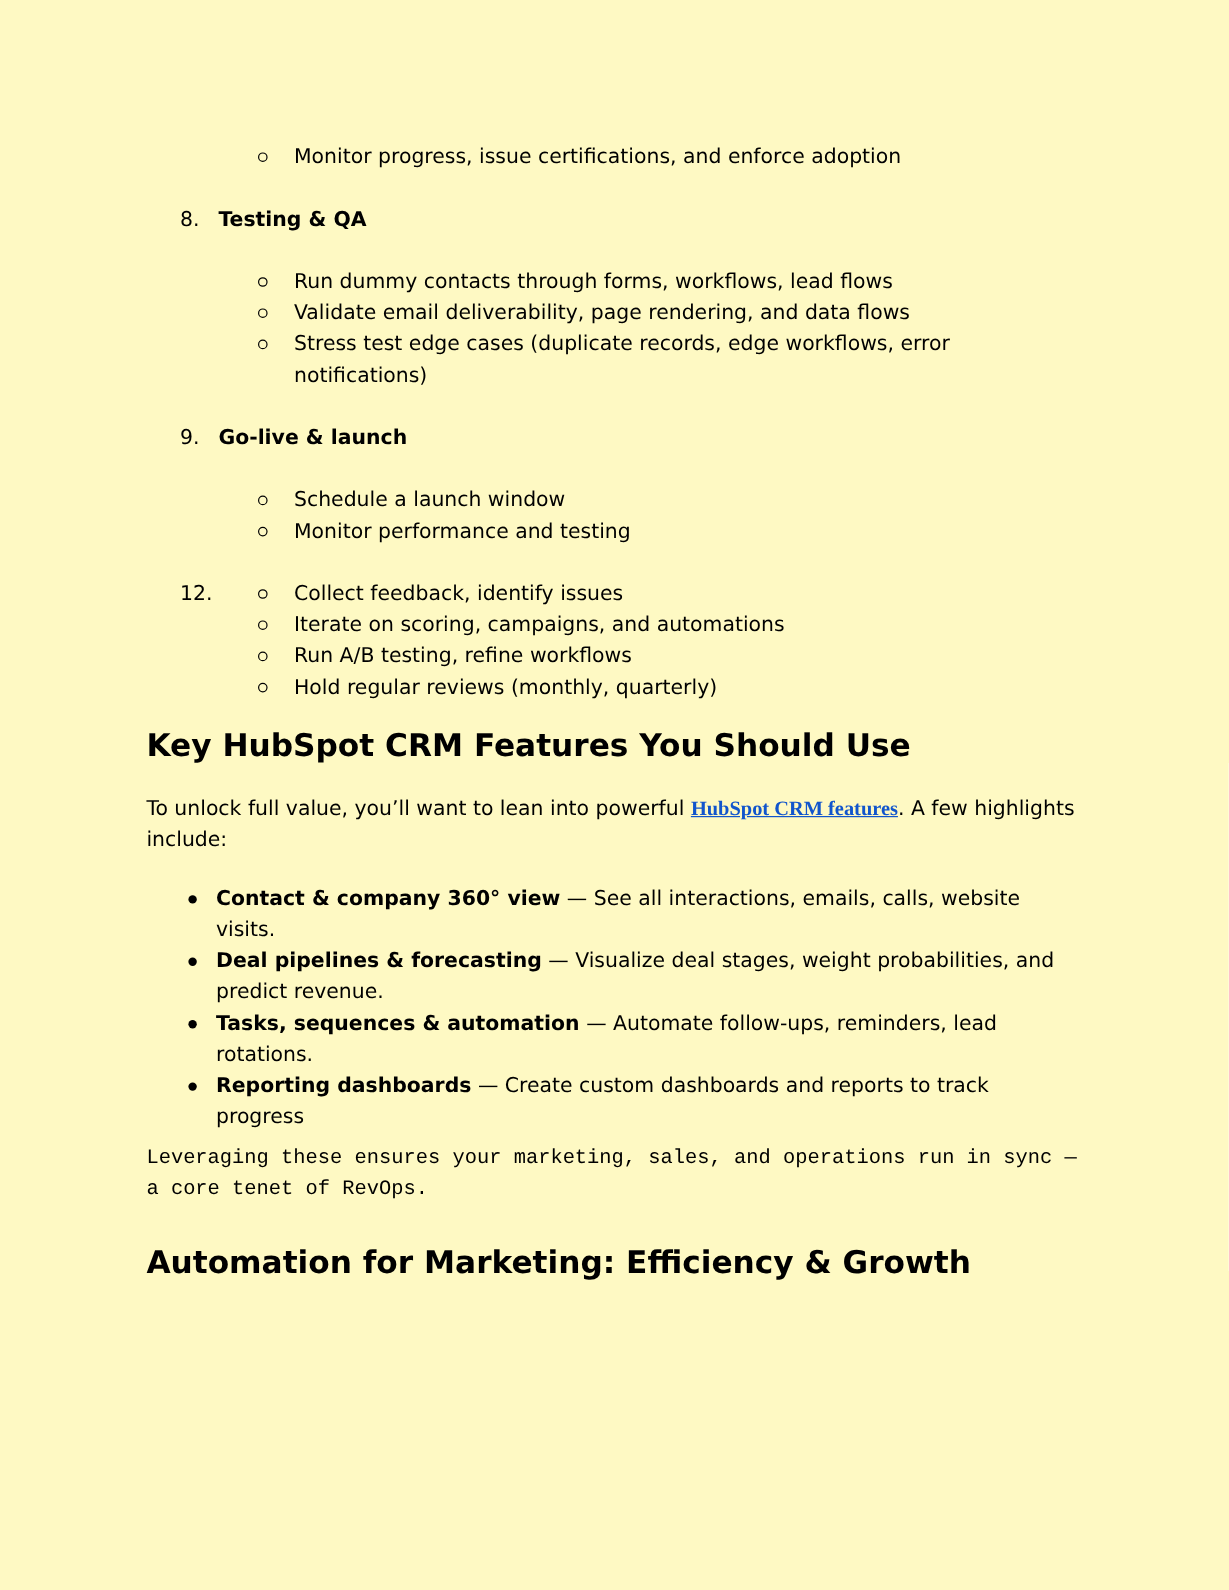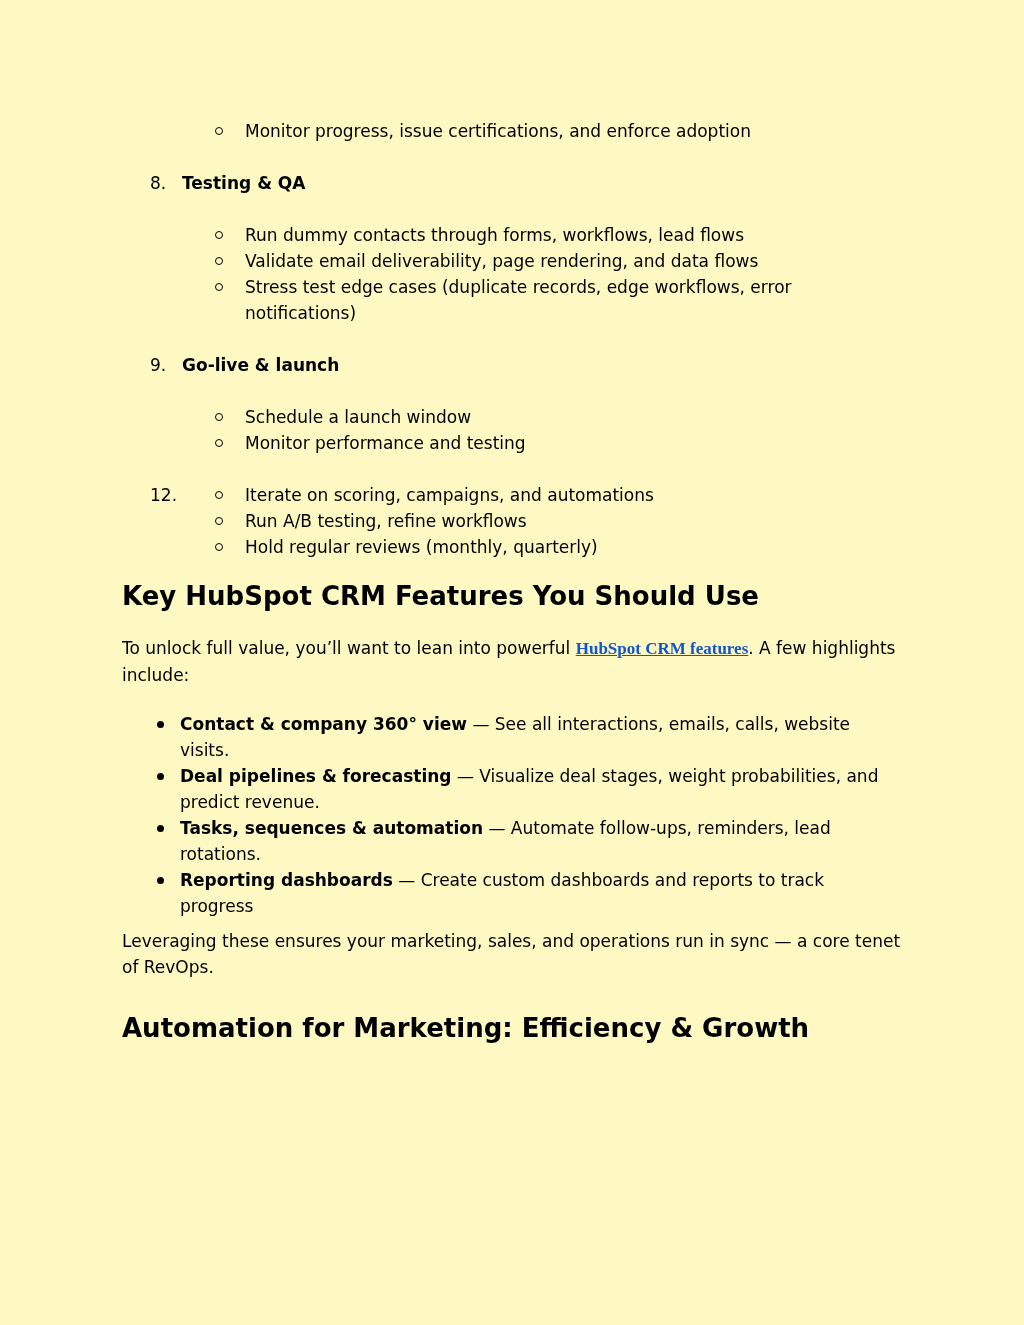--- a/index.html
+++ b/index.html
@@ -56,21 +56,21 @@
   
   h2 {
     font-size: 26px;
     line-height: 30px;
     font-weight: 700;
   }
   .features-heading { margin: 21px 0 0 0; }
   .automation-heading { margin: 33px 0 0 0; }
   
   .para-intro { margin: 24px 0 0 0; }
-  .para-closing { margin: 9px 0 0 0; }
+  .para-closing { margin: 9px 0 0 0; font-family: Liberation Mono, monospace; }
   
   .features { margin: 23px 0 0 0; }
   .features li {
     position: relative;
     padding-left: 58px;
   }
   .features li::before {
     content: "";
     position: absolute;
     left: 35px;
@@ -104,20 +104,21 @@
     </ul>
 
     <div class="num-item"><span class="num">9.</span><span class="num-title">Go-live &amp; launch</span></div>
     <ul class="sublist">
       <li><span>Schedule a launch window</span></li>
       <li><span>Monitor performance and testing</span></li>
     </ul>
 
     <div class="num-item"><span class="num">12.</span></div>
     <ul class="sublist">
+      <li><span>Collect feedback, identify issues</span></li>
       <li><span>Iterate on scoring, campaigns, and automations</span></li>
       <li><span>Run A/B testing, refine workflows</span></li>
       <li><span>Hold regular reviews (monthly, quarterly)</span></li>
     </ul>
 
     <h2 class="features-heading">Key HubSpot CRM Features You Should Use</h2>
 
     <p class="para-intro"><span>To unlock full value, you’ll want to lean into powerful </span><a class="doc-link" href="#" style="color: rgb(17, 85, 204); font-family: Liberation Serif, serif;">HubSpot CRM features</a><span>. A few highlights include:</span></p>
 
     <ul class="features">

